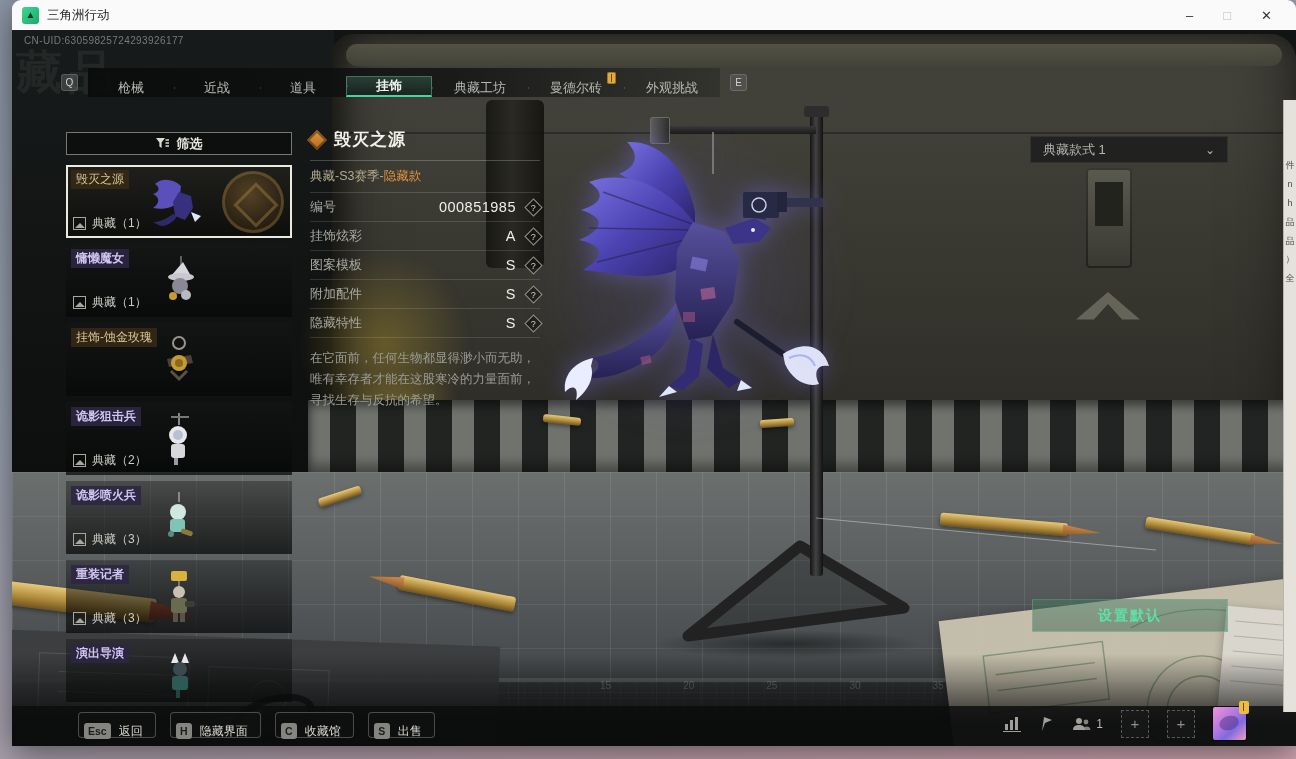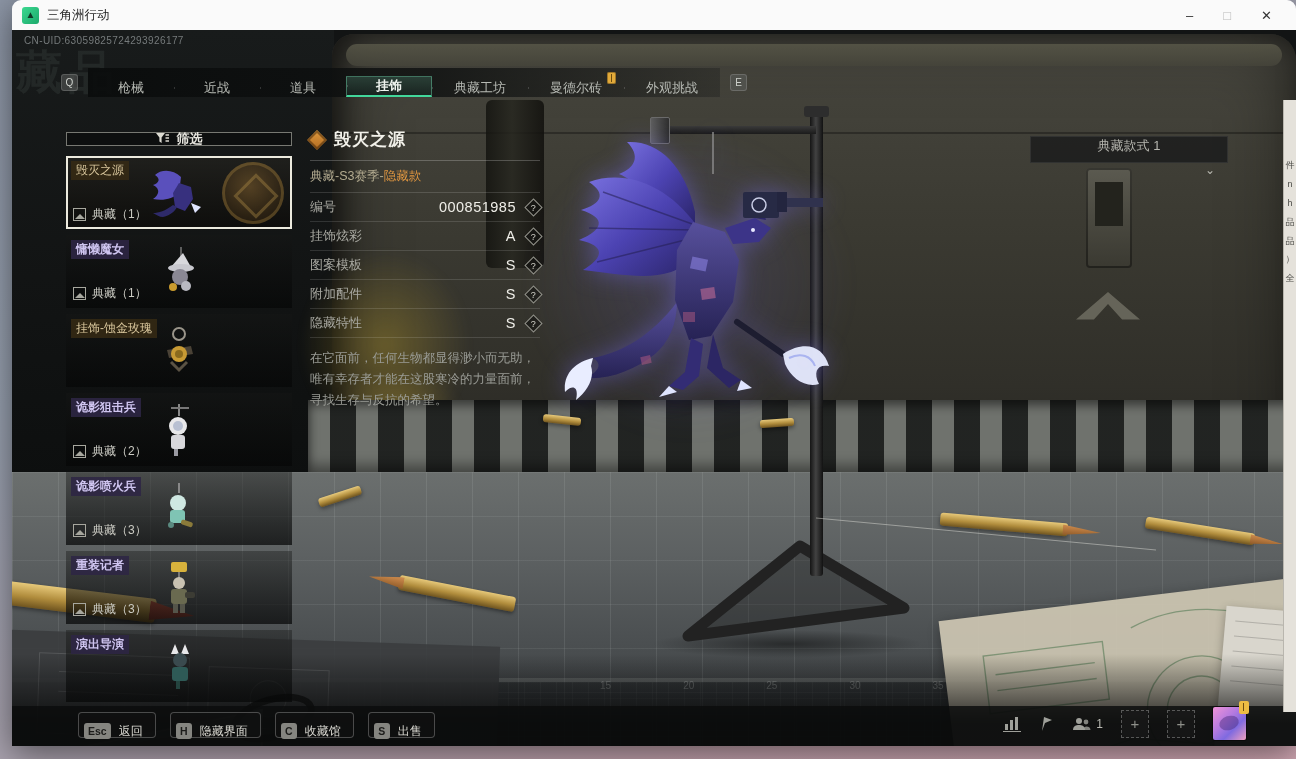--- a/index.html
+++ b/index.html
@@ -96,21 +96,21 @@
     color:#b7bab4;font-size:13px;cursor:pointer;}
   .tab.wide{width:96px;}
   .tab + .tab::before{content:"";position:absolute;left:0;top:8px;bottom:8px;width:1px;background:rgba(255,255,255,.16);}
   .tab.active{background:linear-gradient(180deg,rgba(46,72,62,.8),rgba(28,46,40,.55));
     border:1px solid rgba(110,210,170,.45);border-bottom:2px solid #42d79b;color:#eef3ee;font-weight:bold;}
   .tab-badge{position:absolute;top:-7px;right:8px;width:9px;height:12px;background:#e2aa3a;border-radius:2px;
     box-shadow:inset 0 0 0 1px rgba(0,0,0,.3);}
   .tab-badge::after{content:"";position:absolute;left:4px;top:2px;width:1px;height:8px;background:#6b4c10;}
   
   .sidebar{position:absolute;left:54px;top:102px;width:226px;height:570px;overflow:hidden;}
-  .filter-btn{height:14px;margin-bottom:10px;border:1px solid rgba(208,208,196,.55);background:rgba(12,13,13,.78);
+  .filter-btn{height:23px;margin-bottom:10px;border:1px solid rgba(208,208,196,.55);background:rgba(12,13,13,.78);
     display:flex;align-items:center;justify-content:center;gap:8px;color:#e7e6df;font-size:13px;font-weight:bold;cursor:pointer;}
   .card{position:relative;height:73px;margin-bottom:6px;cursor:pointer;
     background:linear-gradient(180deg,rgba(22,23,22,.4),rgba(6,7,7,.72));}
   .card.selected{outline:2px solid #eceade;outline-offset:-2px;
     background:linear-gradient(180deg,rgba(42,40,34,.5),rgba(12,11,9,.78));}
   .card-name{position:absolute;left:5px;top:5px;font-size:12px;padding:1px 5px;line-height:1.4;}
   .tier-gold{color:#d8c69c;background:rgba(54,42,20,.85);}
   .tier-purple{color:#cfc5f0;background:rgba(45,37,68,.88);font-weight:bold;}
   .card-badge{position:absolute;left:7px;bottom:6px;display:flex;align-items:center;gap:6px;
     color:#ccccc4;font-size:12px;}
@@ -133,21 +133,21 @@
   .d-series .hl{color:#de9540;}
   .d-row{display:flex;align-items:center;height:29px;border-bottom:1px solid rgba(255,255,255,.13);font-size:13px;}
   .d-row .val{margin-left:auto;color:#efeee8;font-size:14.5px;letter-spacing:.5px;}
   .qmark{width:13px;height:13px;transform:rotate(45deg);border:1px solid #93938b;background:rgba(18,18,16,.6);
     margin-left:11px;display:flex;align-items:center;justify-content:center;flex:0 0 auto;cursor:pointer;}
   .qmark span{transform:rotate(-45deg);font-size:9px;color:#d6d6cd;}
   .d-desc{margin-top:10px;font-size:12.5px;line-height:1.66;color:#9a9c96;}
   
   .style-dd{position:absolute;left:1018px;top:106px;width:198px;height:27px;background:rgba(28,30,30,.88);
     border:1px solid rgba(255,255,255,.08);display:flex;align-items:center;padding:0 12px;gap:8px;
-    color:#b6b6af;font-size:13px;cursor:pointer;flex-direction:column;}
+    color:#b6b6af;font-size:13px;cursor:pointer;}
   .style-dd .chev{margin-left:auto;color:#b6b6af;font-size:12px;}
   .btn{position:absolute;left:1020px;width:196px;height:33px;display:flex;align-items:center;justify-content:center;
     font-size:14px;letter-spacing:2px;cursor:pointer;}
   .btn-green{top:569px;background:linear-gradient(180deg,rgba(72,126,100,.5),rgba(50,94,74,.45));
     border:1px solid rgba(120,220,175,.3);color:#5ce2a6;font-weight:bold;}
   .btn-gray{top:615px;background:rgba(98,100,99,.82);border:1px solid rgba(255,255,255,.12);color:#f1f0ea;}
   
   .bottombar{position:absolute;left:0;right:0;bottom:0;height:40px;background:rgba(11,12,12,.82);
     display:flex;align-items:center;gap:14px;padding:0 0 2px 66px;}
   .kbtn{display:flex;align-items:center;gap:8px;height:26px;padding:12px 12px 0 5px;border:1px solid rgba(255,255,255,.25);
@@ -508,20 +508,21 @@
             </span>
         </div>
         <div class="d-desc">在它面前，任何生物都显得渺小而无助，唯有幸存者才能在这股寒冷的力量面前，寻找生存与反抗的希望。</div>
       </div>
 
       <div class="style-dd">
         <span>典藏款式 1</span>
         <span class="chev">⌄</span>
       </div>
 
+      <div class="btn btn-green">设置默认</div>
 
       <div class="bottombar">
         <div class="kbtn">
           <span class="kcap">Esc</span>
           <span>返回</span>
         </div>
         <div class="kbtn">
           <span class="kcap">H</span>
           <span>隐藏界面</span>
         </div>

